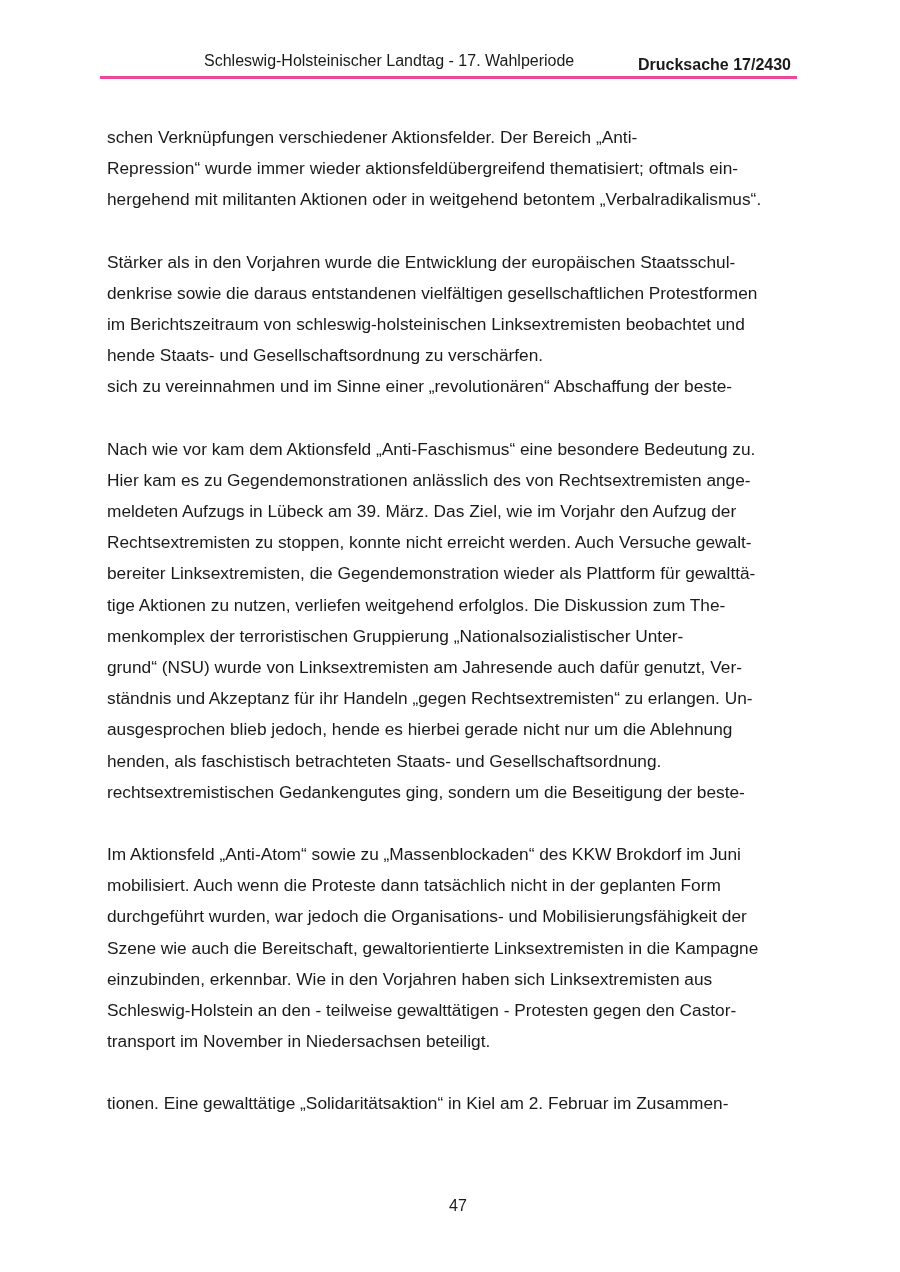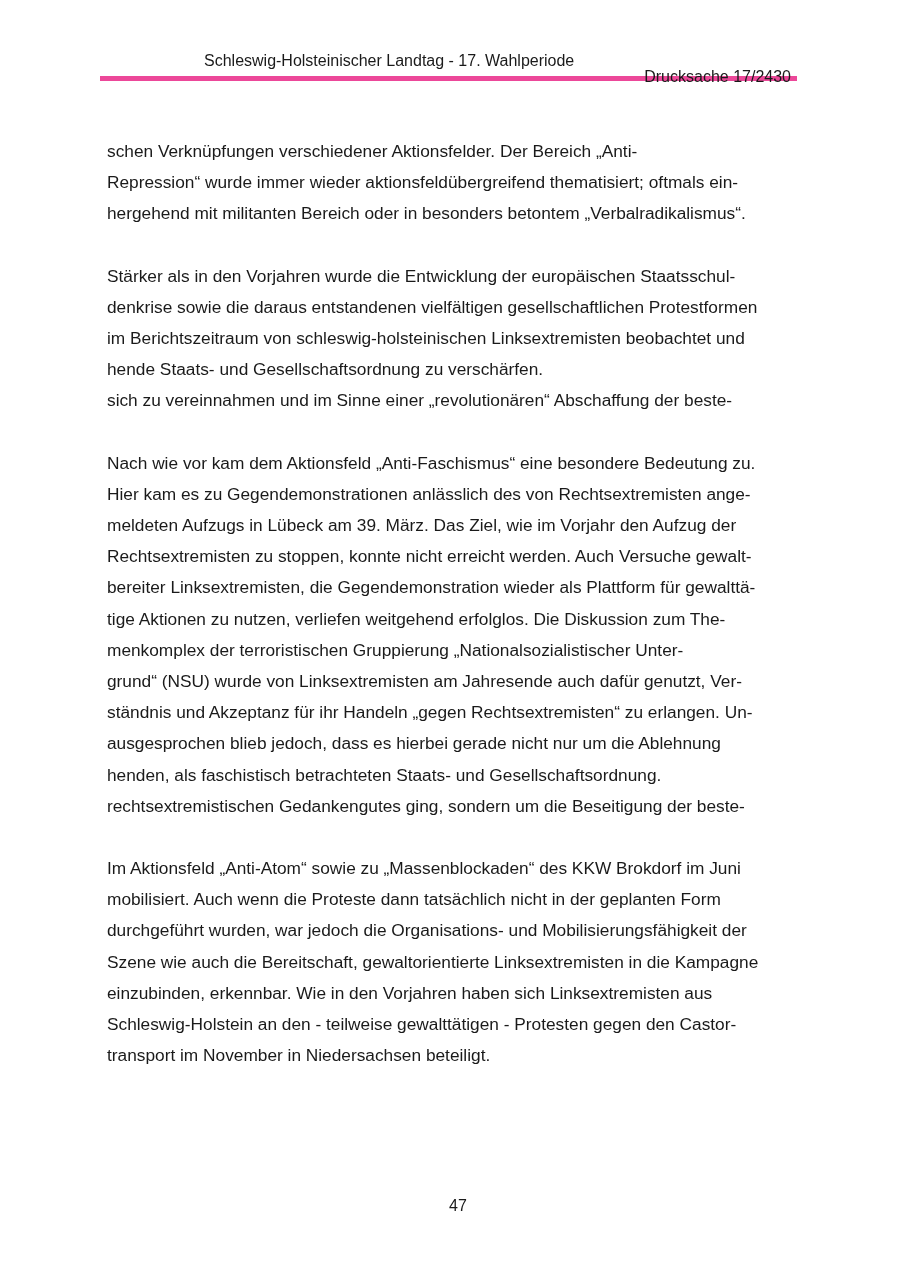--- a/index.html
+++ b/index.html
@@ -2,78 +2,79 @@
 <html><head>
   <meta charset="utf-8">
   <style>
     html, body { margin: 0; padding: 0; background: #ffffff; }
     body {
       width: 900px; height: 1272px; position: relative; overflow: hidden;
       font-family: "Liberation Sans", sans-serif; color: #1a1a1a;
     }
     .header {
       position: absolute; left: 100px; top: 52px; width: 697px; height: 24px;
-      border-bottom: 5px solid #ec4899;
+      border-bottom: 3px solid #ec4899;
     }
     .header-title {
       position: absolute; left: 104px; top: 0; font-size: 16px; white-space: nowrap;
     }
     .header-docnum {
-      position: absolute; right: 6px; top: 16px; font-size: 16px; font-weight: normal; white-space: nowrap;
+      position: absolute; right: 6px; top: 4px; font-size: 16px; font-weight: bold; white-space: nowrap;
     }
-    .body-text { position: absolute; left: 107px; top: 136px; width: 690px; }
+    .body-text { position: absolute; left: 107px; top: 122px; width: 690px; }
     .para { margin: 0 0 31px 0; }
     .line {
       display: block; font-size: 17.3px; line-height: 31.2px; white-space: nowrap;
     }
     .page-number {
       position: absolute; left: 8px; width: 900px; top: 1197px; text-align: center; font-size: 16px;
     }
   </style>
 </head>
 <body>
 
 <div class="header">
   <span class="header-title">Schleswig-Holsteinischer Landtag - 17. Wahlperiode</span>
   <span class="header-docnum">Drucksache 17/2430</span>
 </div>
 
 <div class="body-text">
   <p class="para">
     <span class="line">schen Verknüpfungen verschiedener Aktionsfelder. Der Bereich „Anti-</span>
     <span class="line">Repression“ wurde immer wieder aktionsfeldübergreifend thematisiert; oftmals ein-</span>
-    <span class="line">hergehend mit militanten Bereich oder in besonders betontem „Verbalradikalismus“.</span>
+    <span class="line">hergehend mit militanten Aktionen oder in weitgehend betontem „Verbalradikalismus“.</span>
   </p>
   <p class="para">
     <span class="line">Stärker als in den Vorjahren wurde die Entwicklung der europäischen Staatsschul-</span>
     <span class="line">denkrise sowie die daraus entstandenen vielfältigen gesellschaftlichen Protestformen</span>
     <span class="line">im Berichtszeitraum von schleswig-holsteinischen Linksextremisten beobachtet und</span>
     <span class="line">hende Staats- und Gesellschaftsordnung zu verschärfen.</span>
     <span class="line">sich zu vereinnahmen und im Sinne einer „revolutionären“ Abschaffung der beste-</span>
   </p>
   <p class="para">
     <span class="line">Nach wie vor kam dem Aktionsfeld „Anti-Faschismus“ eine besondere Bedeutung zu.</span>
     <span class="line">Hier kam es zu Gegendemonstrationen anlässlich des von Rechtsextremisten ange-</span>
     <span class="line">meldeten Aufzugs in Lübeck am 39. März. Das Ziel, wie im Vorjahr den Aufzug der</span>
     <span class="line">Rechtsextremisten zu stoppen, konnte nicht erreicht werden. Auch Versuche gewalt-</span>
     <span class="line">bereiter Linksextremisten, die Gegendemonstration wieder als Plattform für gewalttä-</span>
     <span class="line">tige Aktionen zu nutzen, verliefen weitgehend erfolglos. Die Diskussion zum The-</span>
     <span class="line">menkomplex der terroristischen Gruppierung „Nationalsozialistischer Unter-</span>
     <span class="line">grund“ (NSU) wurde von Linksextremisten am Jahresende auch dafür genutzt, Ver-</span>
     <span class="line">ständnis und Akzeptanz für ihr Handeln „gegen Rechtsextremisten“ zu erlangen. Un-</span>
-    <span class="line">ausgesprochen blieb jedoch, dass es hierbei gerade nicht nur um die Ablehnung</span>
+    <span class="line">ausgesprochen blieb jedoch, hende es hierbei gerade nicht nur um die Ablehnung</span>
     <span class="line">henden, als faschistisch betrachteten Staats- und Gesellschaftsordnung.</span>
     <span class="line">rechtsextremistischen Gedankengutes ging, sondern um die Beseitigung der beste-</span>
   </p>
   <p class="para">
     <span class="line">Im Aktionsfeld „Anti-Atom“ sowie zu „Massenblockaden“ des KKW Brokdorf im Juni</span>
     <span class="line">mobilisiert. Auch wenn die Proteste dann tatsächlich nicht in der geplanten Form</span>
     <span class="line">durchgeführt wurden, war jedoch die Organisations- und Mobilisierungsfähigkeit der</span>
     <span class="line">Szene wie auch die Bereitschaft, gewaltorientierte Linksextremisten in die Kampagne</span>
     <span class="line">einzubinden, erkennbar. Wie in den Vorjahren haben sich Linksextremisten aus</span>
     <span class="line">Schleswig-Holstein an den - teilweise gewalttätigen - Protesten gegen den Castor-</span>
     <span class="line">transport im November in Niedersachsen beteiligt.</span>
   </p>
   <p class="para">
+    <span class="line">tionen. Eine gewalttätige „Solidaritätsaktion“ in Kiel am 2. Februar im Zusammen-</span>
   </p>
 </div>
 
 <div class="page-number">47</div>
 
 </body></html>

